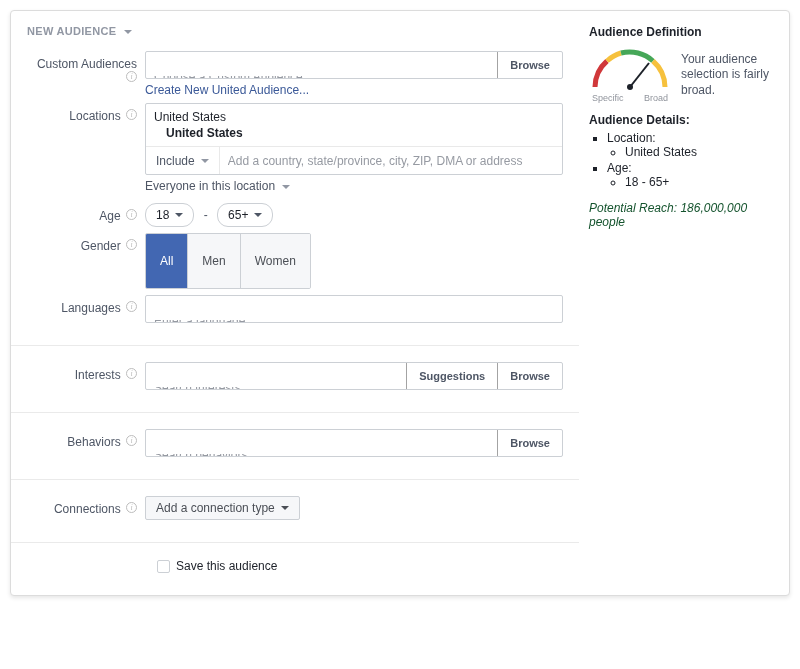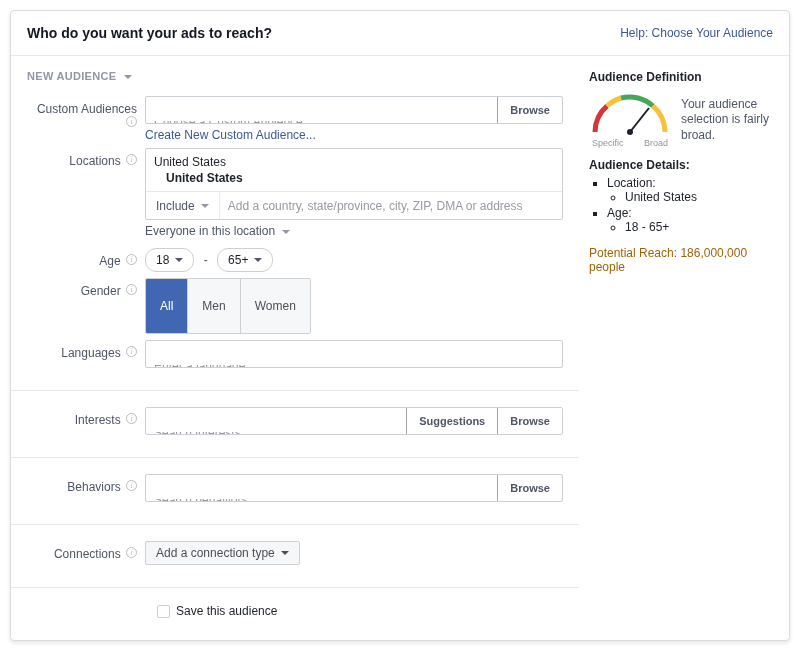--- a/index.html
+++ b/index.html
@@ -190,31 +190,27 @@
     display: flex; justify-content: space-between;
     font-size: 9px; color: #90949c; padding: 0 3px;
   }
   .gauge-note { color: #4e5665; line-height: 1.3; }
   .right h4 {
     margin: 10px 0 4px 0; font-size: 12px; font-weight: bold;
   }
   .right ul { list-style: square; margin: 0; padding-left: 18px; color: #1d2129; }
   .right ul li { margin-bottom: 2px; }
   .right ul ul { list-style: circle; }
-  .reach { margin-top: 12px; color: #a16207; }
+  .reach { margin-top: 12px; color: #14532d; font-style: italic; }
 </style>
 </head>
 <body>
 
 <div class="panel">
 
-  <div class="panel-header">
-    <h2>Who do you want your ads to reach?</h2>
-    <span class="help-link">Help: Choose Your Audience</span>
-  </div>
 
   <div class="body">
     <div class="left">
 
       <div class="new-audience">
         <span>NEW AUDIENCE</span>
         <span class="caret-down"></span>
       </div>
 
       <div class="section">
@@ -222,21 +218,21 @@
         <div class="row">
           <label>
             <span>Custom Audiences</span>
             <span class="info-icon">i</span>
           </label>
           <div class="ctrl">
             <div class="input-group">
               <input type="text" placeholder="Choose a Custom Audience" style="">
               <div class="addon">Browse</div>
             </div>
-            <span class="sub-link">Create New Custom Audience...</span>
+            <span class="sub-link">Create New United Audience...</span>
           </div>
         </div>
 
         <div class="row">
           <label>
             <span>Locations</span>
             <span class="info-icon">i</span>
           </label>
           <div class="ctrl">
             <div class="loc-box">

